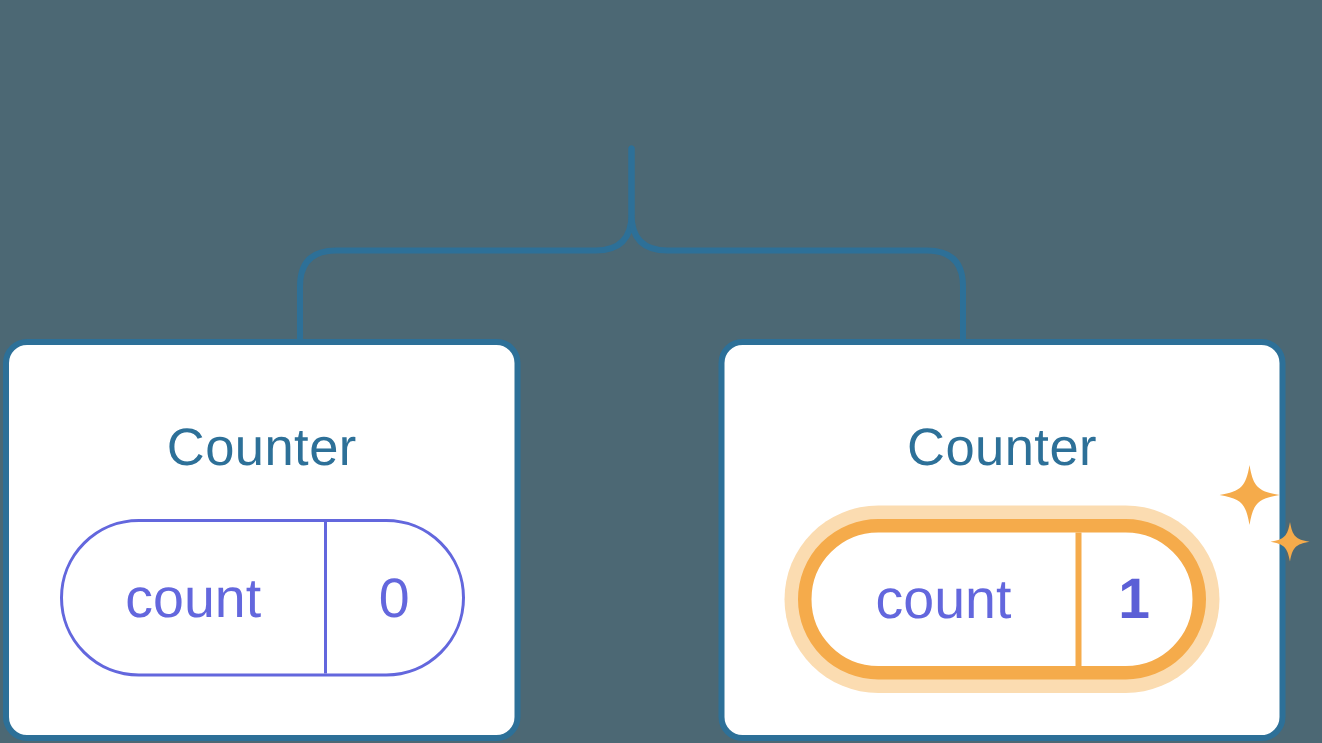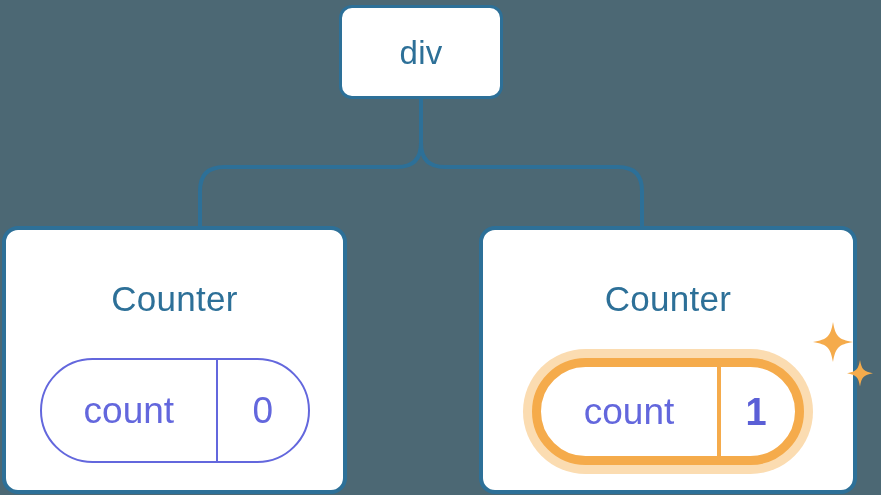--- a/index.html
+++ b/index.html
@@ -83,21 +83,21 @@
     font-size: 35px;
     font-weight: 400;
     line-height: 1;
     margin-top: 51px;
     letter-spacing: 0.3px;
   }
 
   
   .pill-wrap {
     position: relative;
-    margin-top: 42px;
+    margin-top: 30px;
     display: flex;
     align-items: center;
     justify-content: flex-start;
   }
   .pill {
     position: relative;
     display: flex;
     align-items: stretch;
     box-sizing: border-box;
     border-radius: 999px;
@@ -169,23 +169,20 @@
 <body>
 
 <div id="stage">
 
   <svg id="connectors" viewBox="0 0 881 495" width="881" height="495" aria-hidden="true">
 
     <path d="M421 99 L421 143 Q421 167 397 167 L224 167 Q200 167 200 191 L200 226" fill="none" stroke="#2d7098" stroke-width="4" stroke-linecap="round" stroke-linejoin="round"></path>
     <path d="M421 99 L421 143 Q421 167 445 167 L618 167 Q642 167 642 191 L642 226" fill="none" stroke="#2d7098" stroke-width="4" stroke-linecap="round" stroke-linejoin="round"></path>
   </svg>
 
-  <div class="node" id="node-div">
-    <span class="node-title-root">div</span>
-  </div>
 
   <div class="node card" id="node-counter-left">
     <span class="card-title">Counter</span>
 
     <div class="pill-wrap">
       <div class="pill pill-plain">
         <div class="pill-key">
           <span class="key-text">count</span>
         </div>
         <div class="pill-val">

